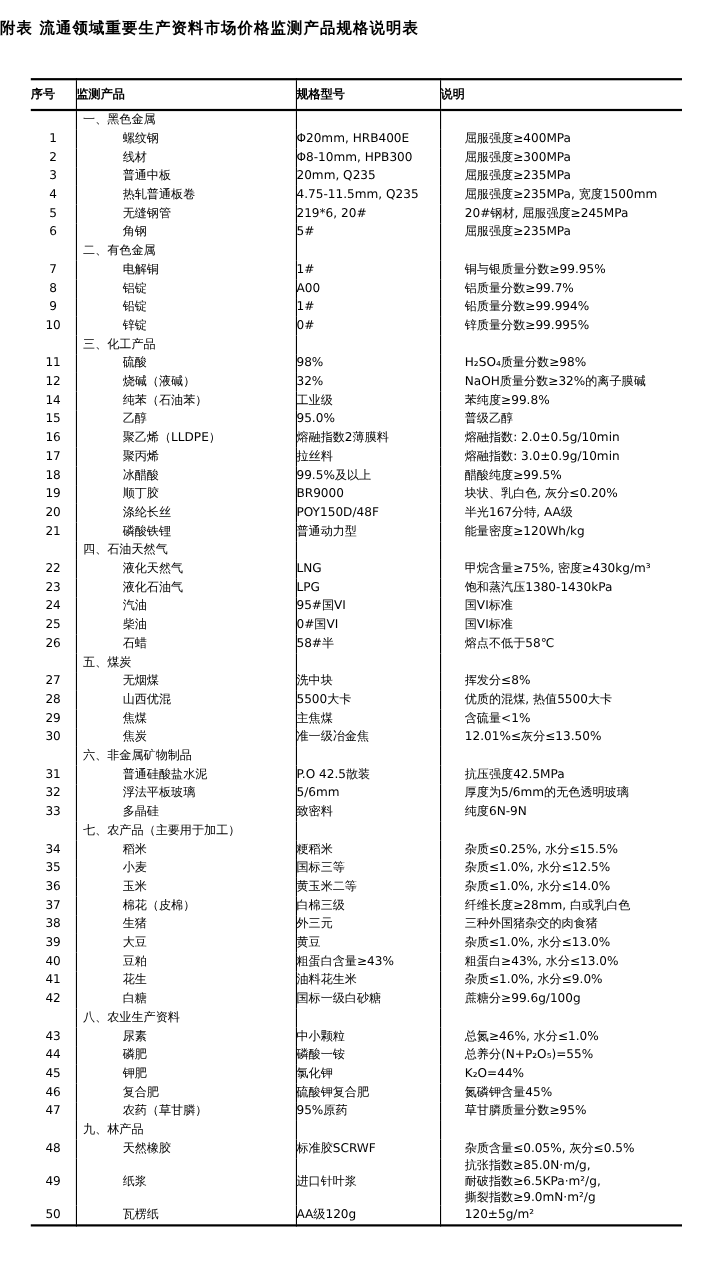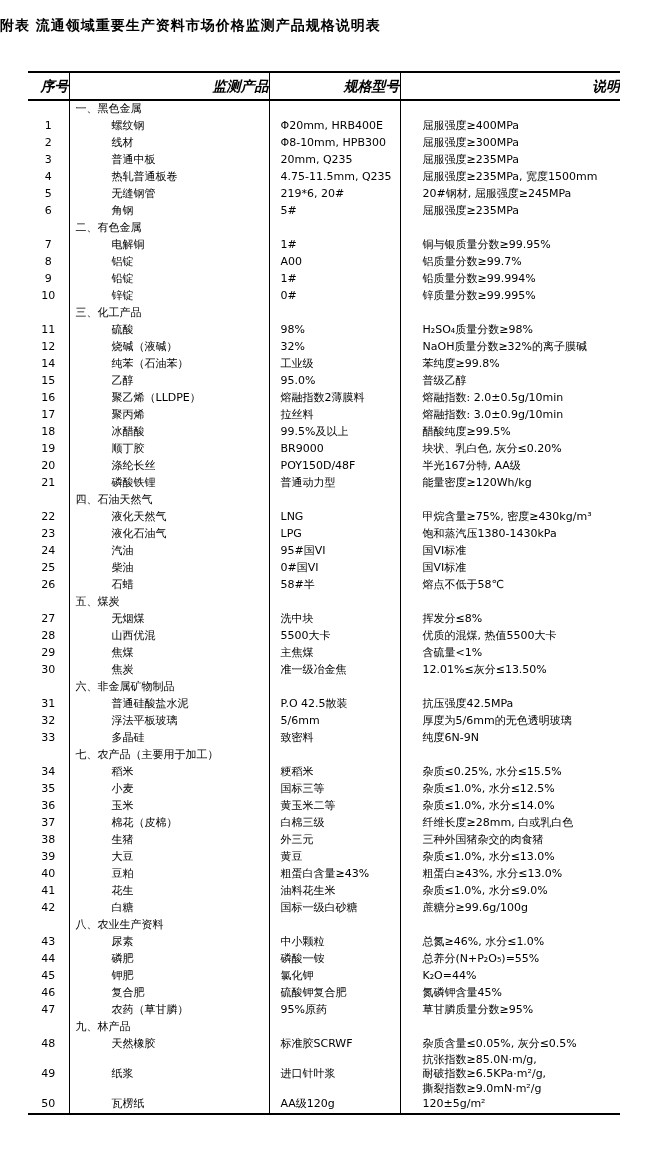--- a/index.html
+++ b/index.html
@@ -27,39 +27,38 @@
   .spec-table th, .spec-table td {
     padding:0;
     font-size:11px;
     line-height:1.3;
     vertical-align:middle;
     overflow:hidden;
     white-space:pre-line;
   }
   .spec-table th {
     font-weight:bold;
-    font-size:14px;
+    font-size:11px;
     height:26px;
-    text-align:right;
+    text-align:left;
     border-bottom:2px solid #000;
-    font-style:italic;
   }
   .spec-table th:nth-child(1), .spec-table td:nth-child(1),
   .spec-table th:nth-child(2), .spec-table td:nth-child(2),
   .spec-table th:nth-child(3), .spec-table td:nth-child(3) {
     border-right:1px solid #000;
   }
   .spec-table td { height:17px; }
   td.no   { text-align:center; }
   td.product { padding-left:42px; }
   tr[data-name="section-row"] td.product {
     padding-left:6px;
     font-weight:normal;
   }
-  td.spec { padding-left:11px;margin-top:44px; }
+  td.spec { padding-left:0;margin-top:44px; }
   td.desc { padding-left:22px; }
 </style>
 </head>
 <body>
 
 <div class="title" data-name="page-title">附表 流通领域重要生产资料市场价格监测产品规格说明表</div>
 
 <table class="spec-table" data-name="spec-table">
   <colgroup>
     <col style="width:41px">

